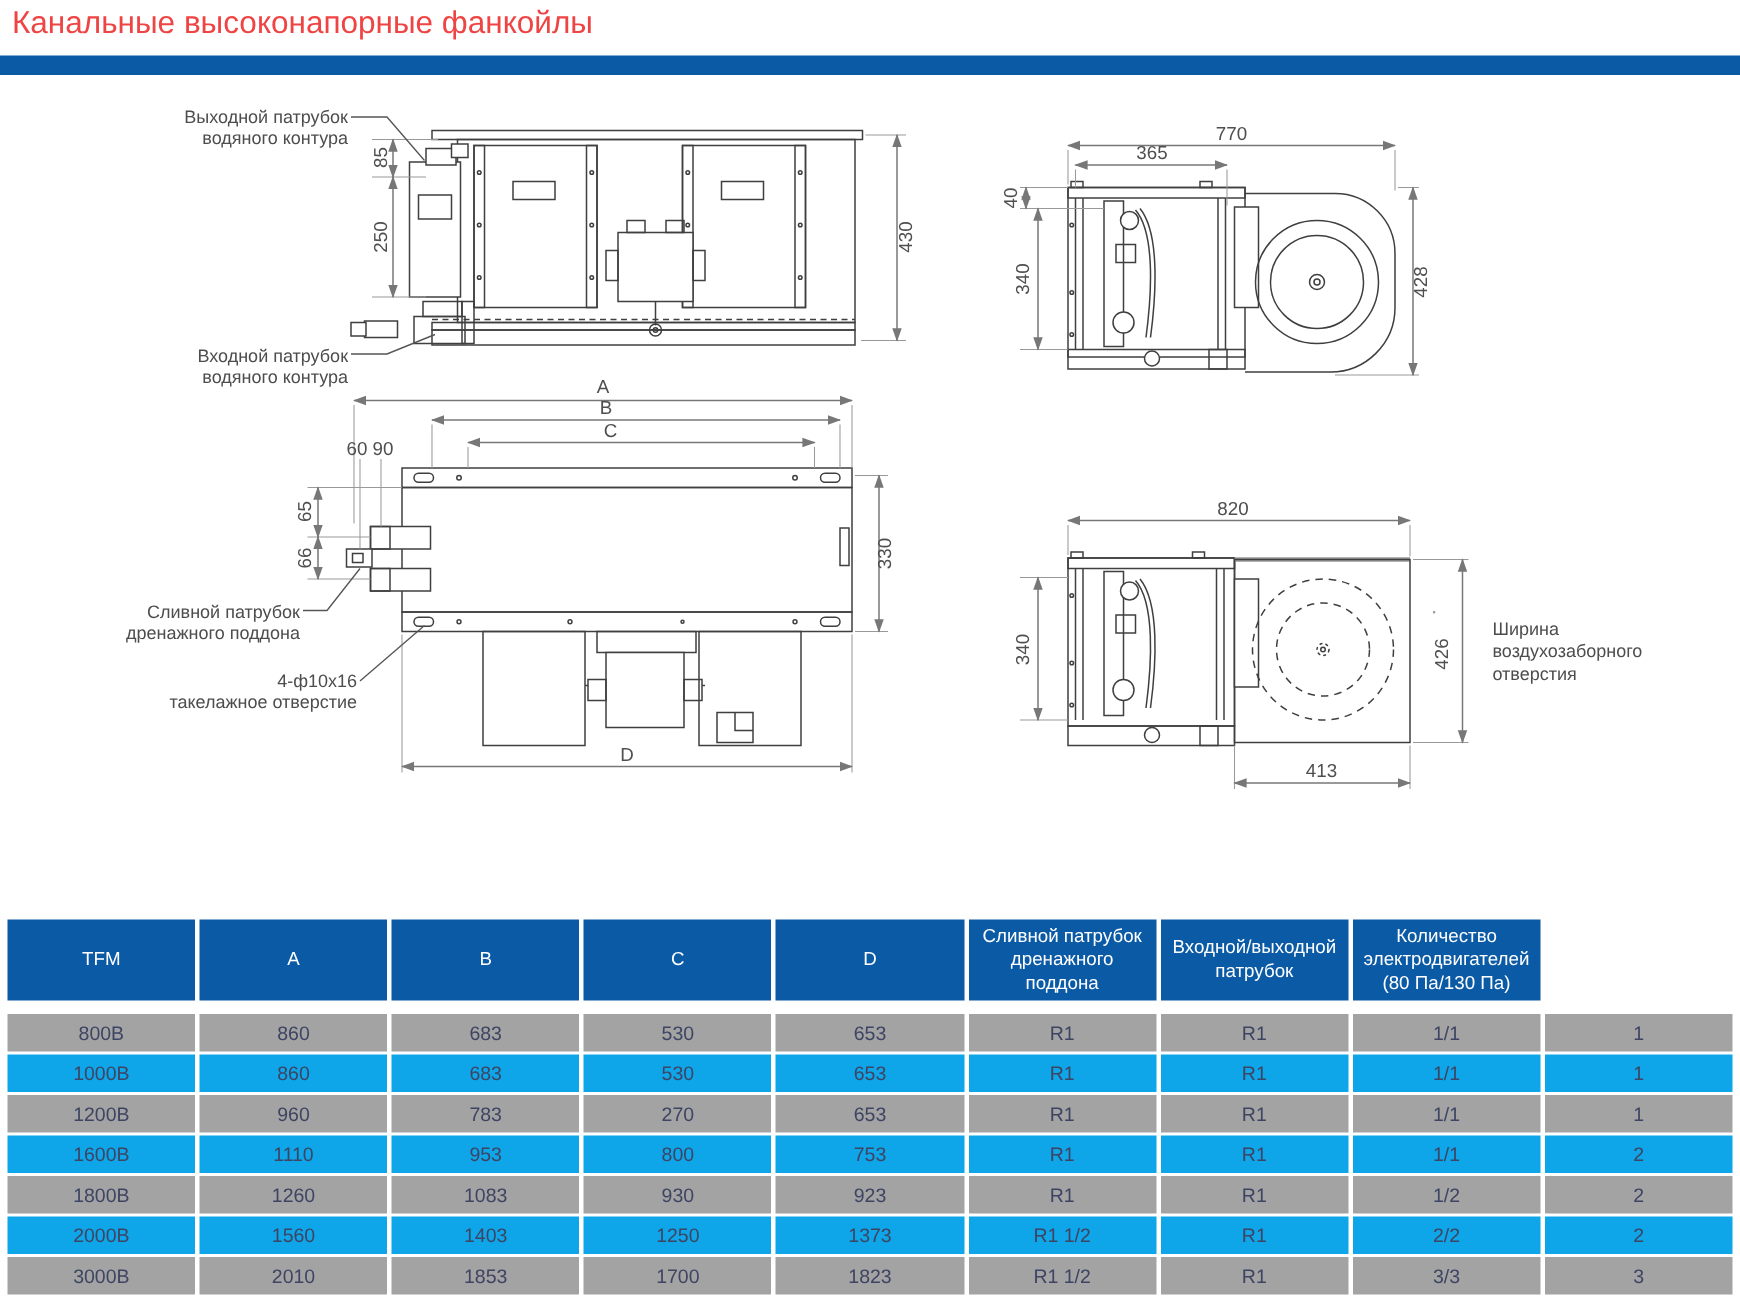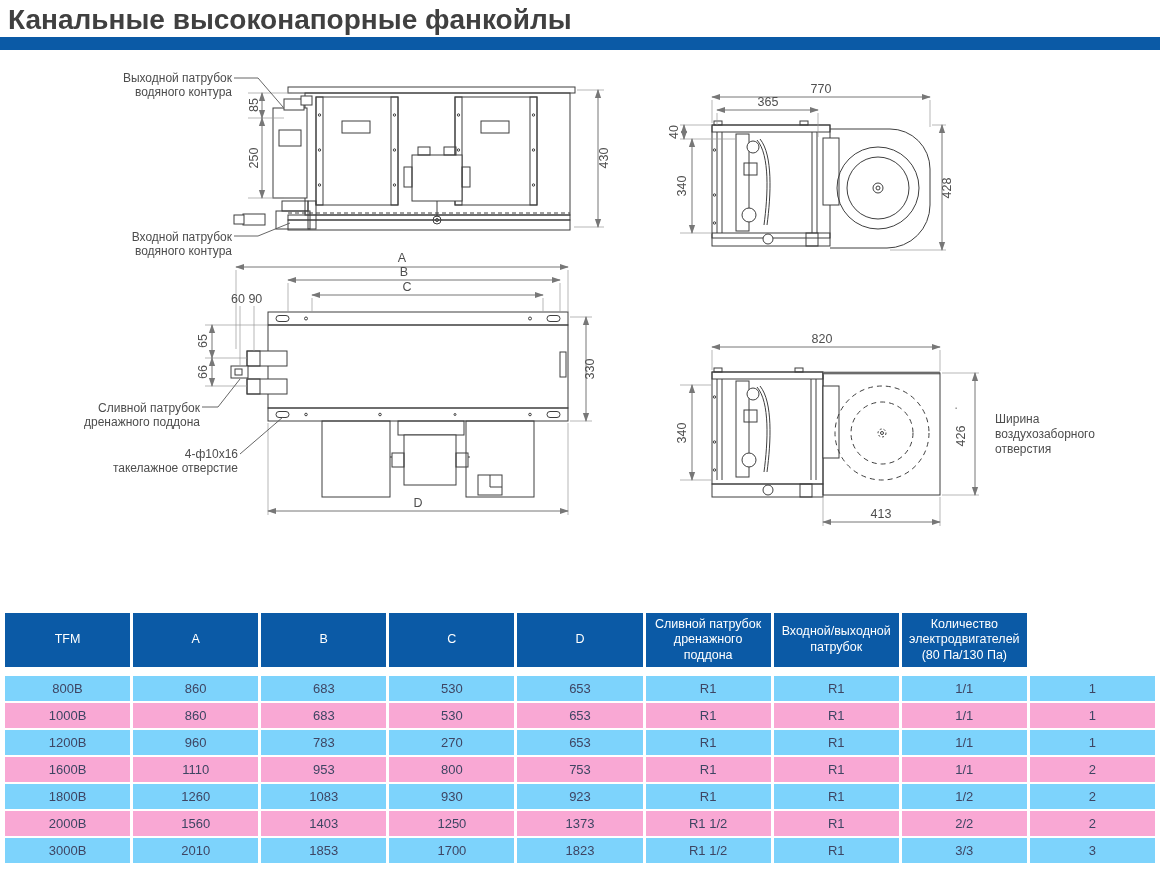--- a/index.html
+++ b/index.html
@@ -1,21 +1,21 @@
 <!DOCTYPE html>
 <html><head>
 <meta charset="utf-8">
 <style>
   html,body{margin:0;padding:0;}
   body{
     width:1160px;height:876px;position:relative;overflow:hidden;
     background:#ffffff;font-family:"Liberation Sans",sans-serif;
   }
   .page-title{
-    position:absolute;left:8px;top:4px;font-size:28px;font-weight:700;color:#404040;
+    position:absolute;left:8px;top:4px;font-size:21px;font-weight:400;color:#ef4444;
   }
   .title-bar{
     position:absolute;left:0;top:37px;width:1160px;height:13px;background:#0b5aa6;
   }
   .drawings{position:absolute;left:0;top:55px;width:1160px;height:558px;}
   .dr{stroke:#3f3f3f;stroke-width:1;fill:none;}
   .drf{stroke:#3f3f3f;stroke-width:1;fill:#ffffff;}
   .dim{stroke:#777;stroke-width:1;fill:none;}
   .ext{stroke:#999;stroke-width:0.7;fill:none;}
   .ldr{stroke:#555;stroke-width:0.9;fill:none;}
@@ -25,22 +25,22 @@
   
   .tbl{position:absolute;left:5px;top:613px;width:1150px;}
   .thead,.trow{display:grid;grid-template-columns:repeat(9,1fr);column-gap:3px;}
   .thead{height:54px;margin-bottom:9px;}
   .th{
     background:#0b5aa6;color:#ffffff;display:flex;align-items:center;justify-content:center;
     text-align:center;font-size:12.5px;line-height:1.25;padding:2px 5px;box-sizing:border-box;
   }
   .trow{height:25px;margin-bottom:2px;}
   .td{display:flex;align-items:center;justify-content:center;font-size:13px;color:#3e4563;}
-  .r-dark .td{background:#7dd3fc;}
-  .r-light .td{background:#f9a8d4;}
+  .r-dark .td{background:#a3a3a3;}
+  .r-light .td{background:#0ea5e9;}
 </style>
 </head>
 <body>
 
 <div class="page-title">Канальные высоконапорные фанкойлы</div>
 <div class="title-bar"></div>
 
 <svg class="drawings" viewBox="0 0 1160 558">
   <defs>
     <marker id="ar" viewBox="0 0 10 10" refX="9" refY="5" markerWidth="9" markerHeight="9" orient="auto-start-reverse">

